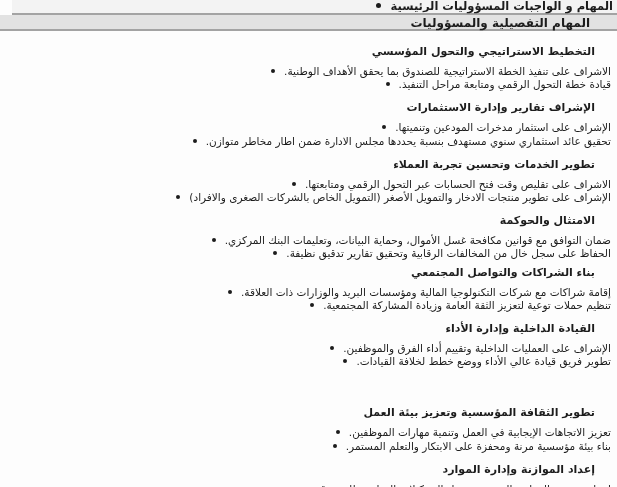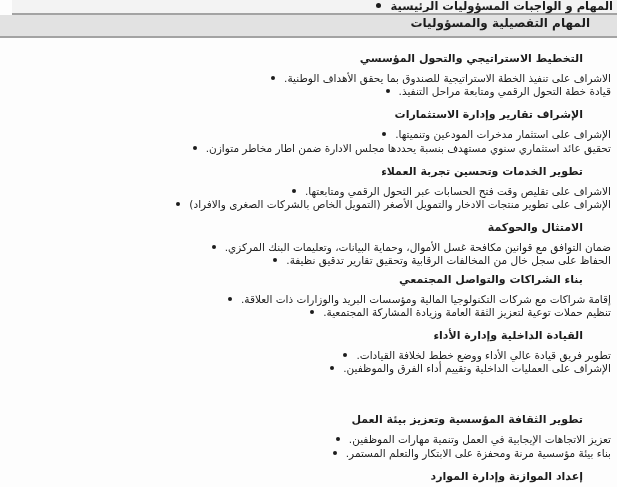--- a/index.html
+++ b/index.html
@@ -7,30 +7,30 @@
   body { background:#fdfdfd; font-family:"DejaVu Sans", sans-serif; color:#1c1c1c; }
   .page { width:617px; height:487px; background:var(--page-bg,#fdfdfd); overflow:hidden; }
 
   .top-row {
     height:15px; background:var(--toprow-bg,#f3f3f3);
     border-bottom:2px solid var(--rule,#a3a3a3);
     padding:0 4px 0 0; font-weight:bold; font-size:11.5px; line-height:13px;
     text-align:right; white-space:nowrap;margin-left:12px;
   }
   .header-bar {
-    height:23px; background:var(--header-bg,#e2e2e2);
+    height:16px; background:var(--header-bg,#e2e2e2);
     border-bottom:2px solid var(--rule,#a3a3a3);
     padding:1px 27px 0 0; font-weight:bold; font-size:12px; line-height:14px;
     text-align:right; white-space:nowrap;
   }
   .content { padding-top:4px; }
 
   .sec-heading {
     font-weight:bold; font-size:11px; line-height:13px;
-    text-align:right; padding-right:22px; margin:10px 12px 7px 0;
+    text-align:right; padding-right:22px; margin:10px 0 7px 0;
     white-space:nowrap;
   }
   .sec-heading.tight { margin-top:5px; }
   .sec-heading.gap-before { margin-top:38px; }
 
   .item {
     font-size:10.5px; line-height:13.2px; text-align:right;
     padding-right:6px; white-space:nowrap;
   }
 
@@ -64,22 +64,22 @@
       <div class="sec-heading" dir="rtl">تطوير الخدمات وتحسين تجربة العملاء</div>
       <div class="item" dir="rtl"><span>الاشراف على تقليص وقت فتح الحسابات عبر التحول الرقمي ومتابعتها.</span><span class="bullet"></span></div>
       <div class="item" dir="rtl"><span>الإشراف على تطوير منتجات الادخار والتمويل الأصغر (التمويل الخاص بالشركات الصغرى والافراد)</span><span class="bullet"></span></div>
       <div class="sec-heading" dir="rtl">الامتثال والحوكمة</div>
       <div class="item" dir="rtl"><span>ضمان التوافق مع قوانين مكافحة غسل الأموال، وحماية البيانات، وتعليمات البنك المركزي.</span><span class="bullet"></span></div>
       <div class="item" dir="rtl"><span>الحفاظ على سجل خال من المخالفات الرقابية وتحقيق تقارير تدقيق نظيفة.</span><span class="bullet"></span></div>
       <div class="sec-heading tight" dir="rtl">بناء الشراكات والتواصل المجتمعي</div>
       <div class="item" dir="rtl"><span>إقامة شراكات مع شركات التكنولوجيا المالية ومؤسسات البريد والوزارات ذات العلاقة.</span><span class="bullet"></span></div>
       <div class="item" dir="rtl"><span>تنظيم حملات توعية لتعزيز الثقة العامة وزيادة المشاركة المجتمعية.</span><span class="bullet"></span></div>
       <div class="sec-heading" dir="rtl">القيادة الداخلية وإدارة الأداء</div>
+      <div class="item" dir="rtl"><span>الإشراف على العمليات الداخلية وتقييم أداء الفرق والموظفين.</span><span class="bullet"></span></div>
       <div class="item" dir="rtl"><span>تطوير فريق قيادة عالي الأداء ووضع خطط لخلافة القيادات.</span><span class="bullet"></span></div>
-      <div class="item" dir="rtl"><span>الإشراف على العمليات الداخلية وتقييم أداء الفرق والموظفين.</span><span class="bullet"></span></div>
       <div class="sec-heading gap-before" dir="rtl">تطوير الثقافة المؤسسية وتعزيز بيئة العمل</div>
       <div class="item" dir="rtl"><span>تعزيز الاتجاهات الإيجابية في العمل وتنمية مهارات الموظفين.</span><span class="bullet"></span></div>
       <div class="item" dir="rtl"><span>بناء بيئة مؤسسية مرنة ومحفزة على الابتكار والتعلم المستمر.</span><span class="bullet"></span></div>
       <div class="sec-heading" dir="rtl">إعداد الموازنة وإدارة الموارد</div>
       <div class="item" dir="rtl"><span>إعداد مشروع الموازنة السنوية وجدول التشكيلات الوظيفية للصندوق.</span></div>
     </div>
 
 </div>
 
 </body></html>

